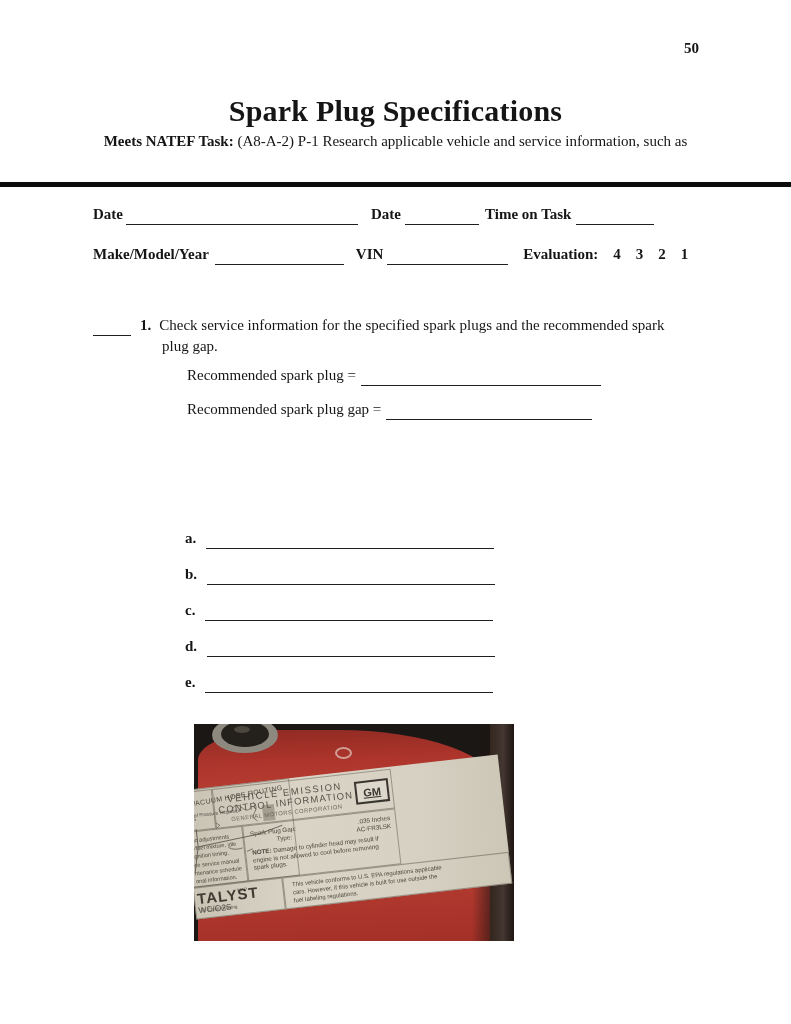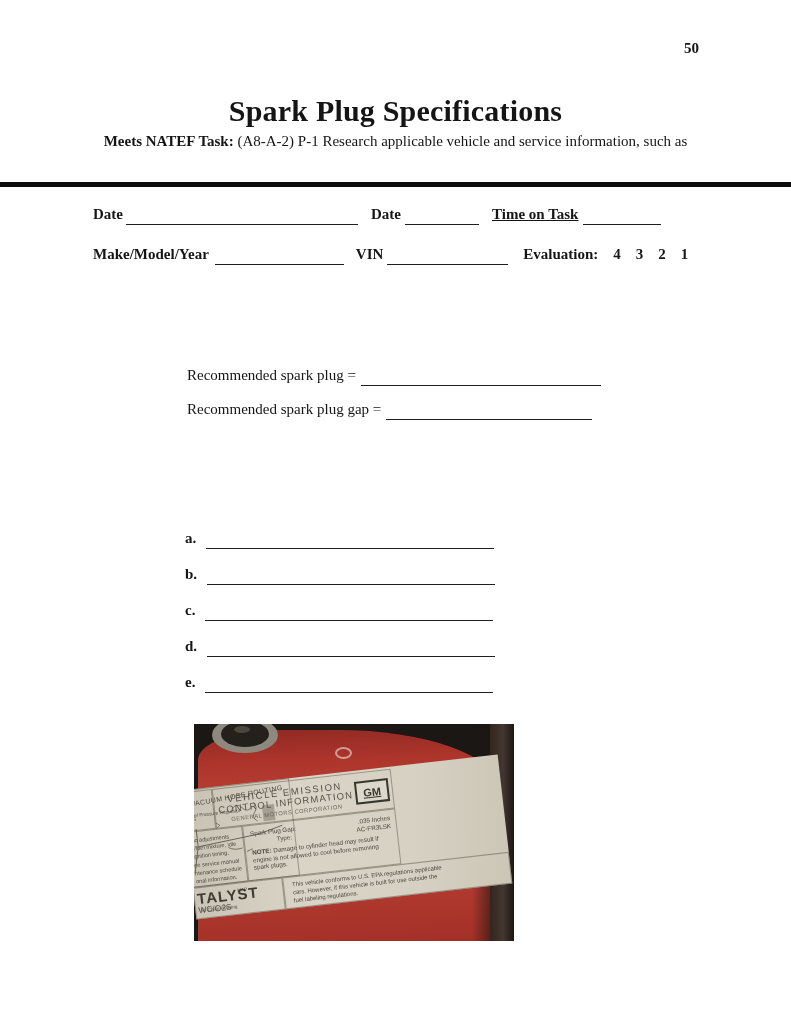--- a/index.html
+++ b/index.html
@@ -73,27 +73,31 @@
   <div class="abs title">Spark Plug Specifications</div>
 
   <div class="abs natef">
     <span class="b">Meets NATEF Task:</span>
     <span>(A8-A-2) P-1  Research applicable vehicle and service information, such as</span><br>
   </div>
 
   <div class="abs rule"></div>
 
   <div class="abs frow nowrap" style="left:93px;top:206px;">
-    <span>Date</span><span class="blank" style="width:232px;margin-left:3px;"></span><span style="margin-left:13px;">Date</span><span class="blank" style="width:74px;margin-left:4px;"></span><span style="margin-left:13px;text-decoration:underline;">Time on Task</span><span class="blank" style="width:78px;margin-left:5px;"></span>
+    <span>Date</span><span class="blank" style="width:232px;margin-left:3px;"></span><span style="margin-left:13px;">Date</span><span class="blank" style="width:74px;margin-left:4px;"></span><span style="margin-left:6px;">Time on Task</span><span class="blank" style="width:78px;margin-left:5px;"></span>
   </div>
 
   <div class="abs frow nowrap" style="left:93px;top:246px;">
     <span>Make/Model/Year</span><span class="blank" style="width:129px;margin-left:6px;"></span><span style="margin-left:12px;">VIN</span><span class="blank" style="width:121px;margin-left:4px;"></span><span style="margin-left:15px;">Evaluation:</span><span style="margin-left:15px;">4</span><span style="margin-left:15px;">3</span><span style="margin-left:15px;">2</span><span style="margin-left:15px;">1</span>
   </div>
 
+  <div class="abs qrow nowrap" style="left:93px;top:315px;">
+    <div><span class="blank" style="width:38px;"></span><span class="qnum">1.</span><span class="qtext">Check service information for the specified spark plugs and the recommended spark</span></div>
+    <div class="qcont">plug gap.</div>
+  </div>
 
   <div class="abs recrow nowrap" style="left:187px;top:401px;">
     <span>Recommended spark plug gap =</span><span class="blank" style="width:206px;margin-left:5px;"></span>
   </div>
 
   <div class="abs recrow nowrap" style="left:187px;top:367px;">
     <span>Recommended spark plug =</span><span class="blank" style="width:240px;margin-left:5px;"></span>
   </div>
 
   <div class="abs qrow nowrap" style="left:93px;top:474px;">

